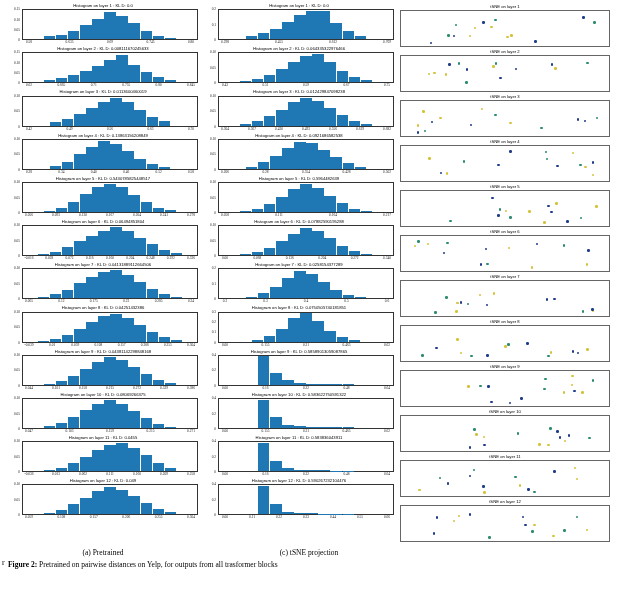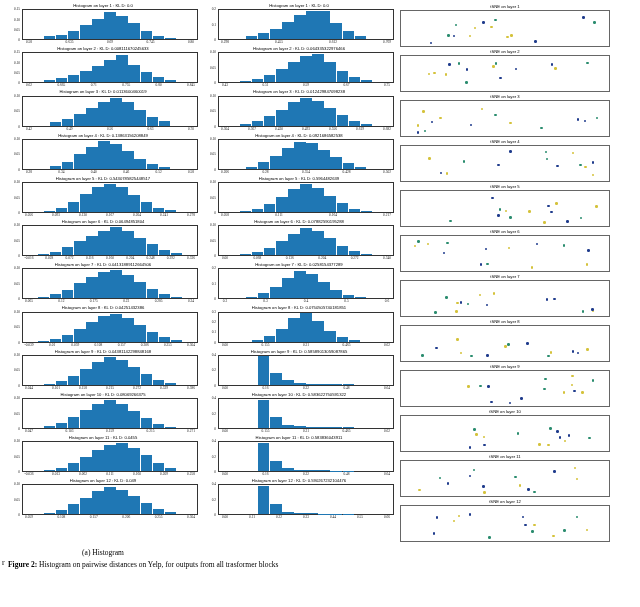--- a/index.html
+++ b/index.html
@@ -1041,19 +1041,20 @@
             <div class="dot" style="left: 57.9485%; top: 27.5642%; background: rgb(31, 59, 140);"></div>
             <div class="dot" style="left: 72.6197%; top: 81.5985%; background: rgb(212, 194, 58);"></div>
             <div class="dot" style="left: 62.5784%; top: 69.6518%; background: rgb(42, 140, 110);"></div>
             <div class="dot" style="left: 59.3555%; top: 51.0879%; background: rgb(31, 59, 140);"></div>
             <div class="dot" style="left: 27.3794%; top: 25.4807%; background: rgb(212, 194, 58);"></div>
           </div>
         </div>
       </div>
   </div>
   <div class="caption-row">
-    <div class="sub sub-a">(a) Histogram</div>
+    <div class="sub sub-a">(a) Pretrained</div>
+    <div class="sub sub-c">(c) tSNE projection</div>
   </div>
   <div class="fig-caption">
-    <span class="lead">Figure 2:</span><span> Histogram on pairwise distances on Yelp, for outputs from all trasformer blocks</span>
+    <span class="lead">Figure 2:</span><span> Pretrained on pairwise distances on Yelp, for outputs from all trasformer blocks</span>
   </div>
 </div>
 <span class="stray-r">r</span>
 
 </body></html>

